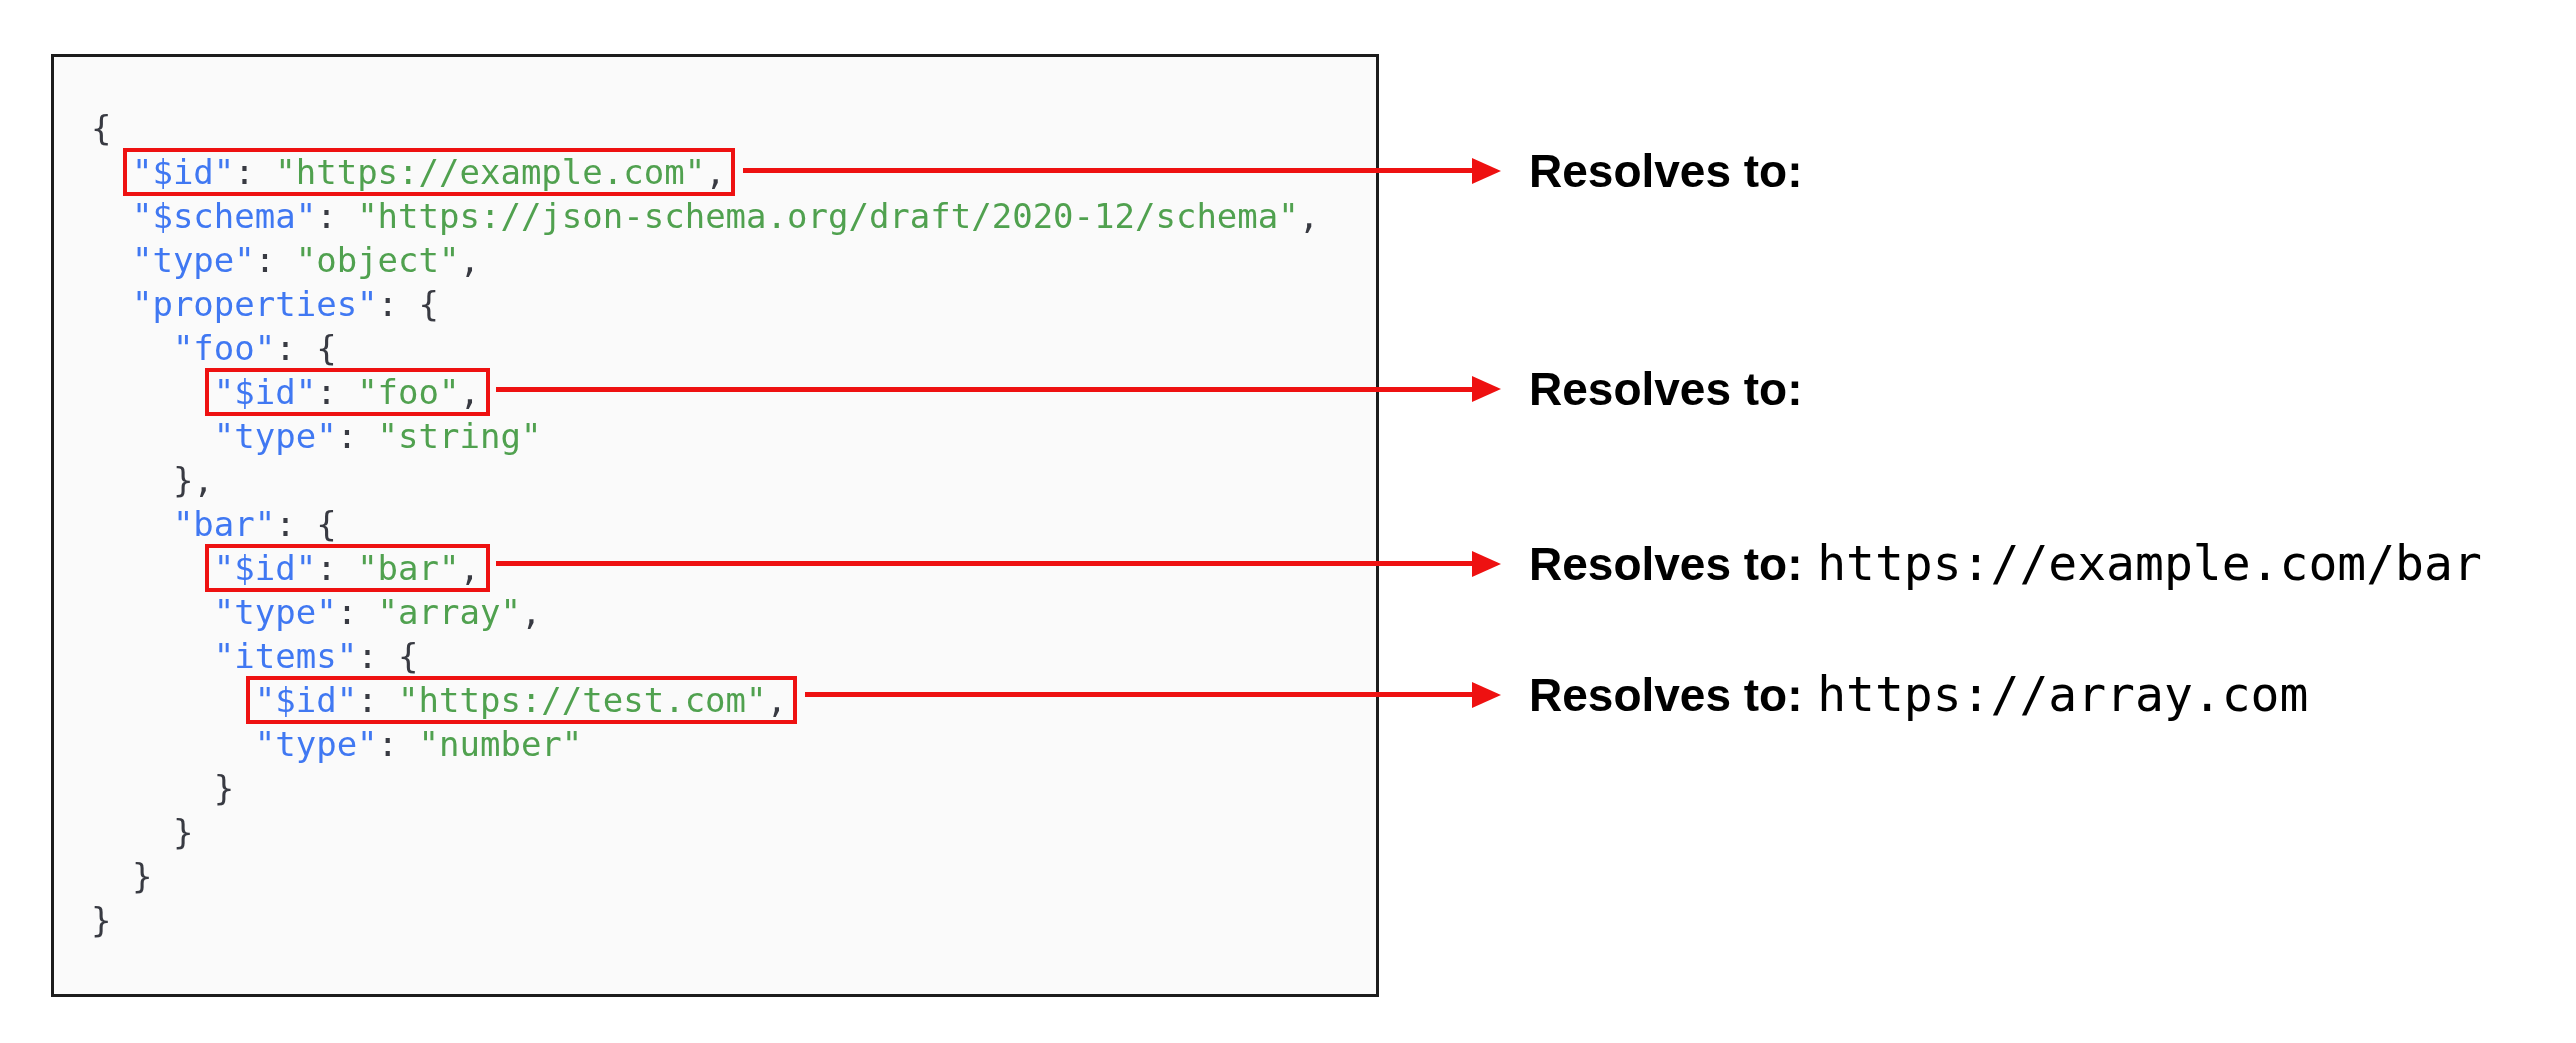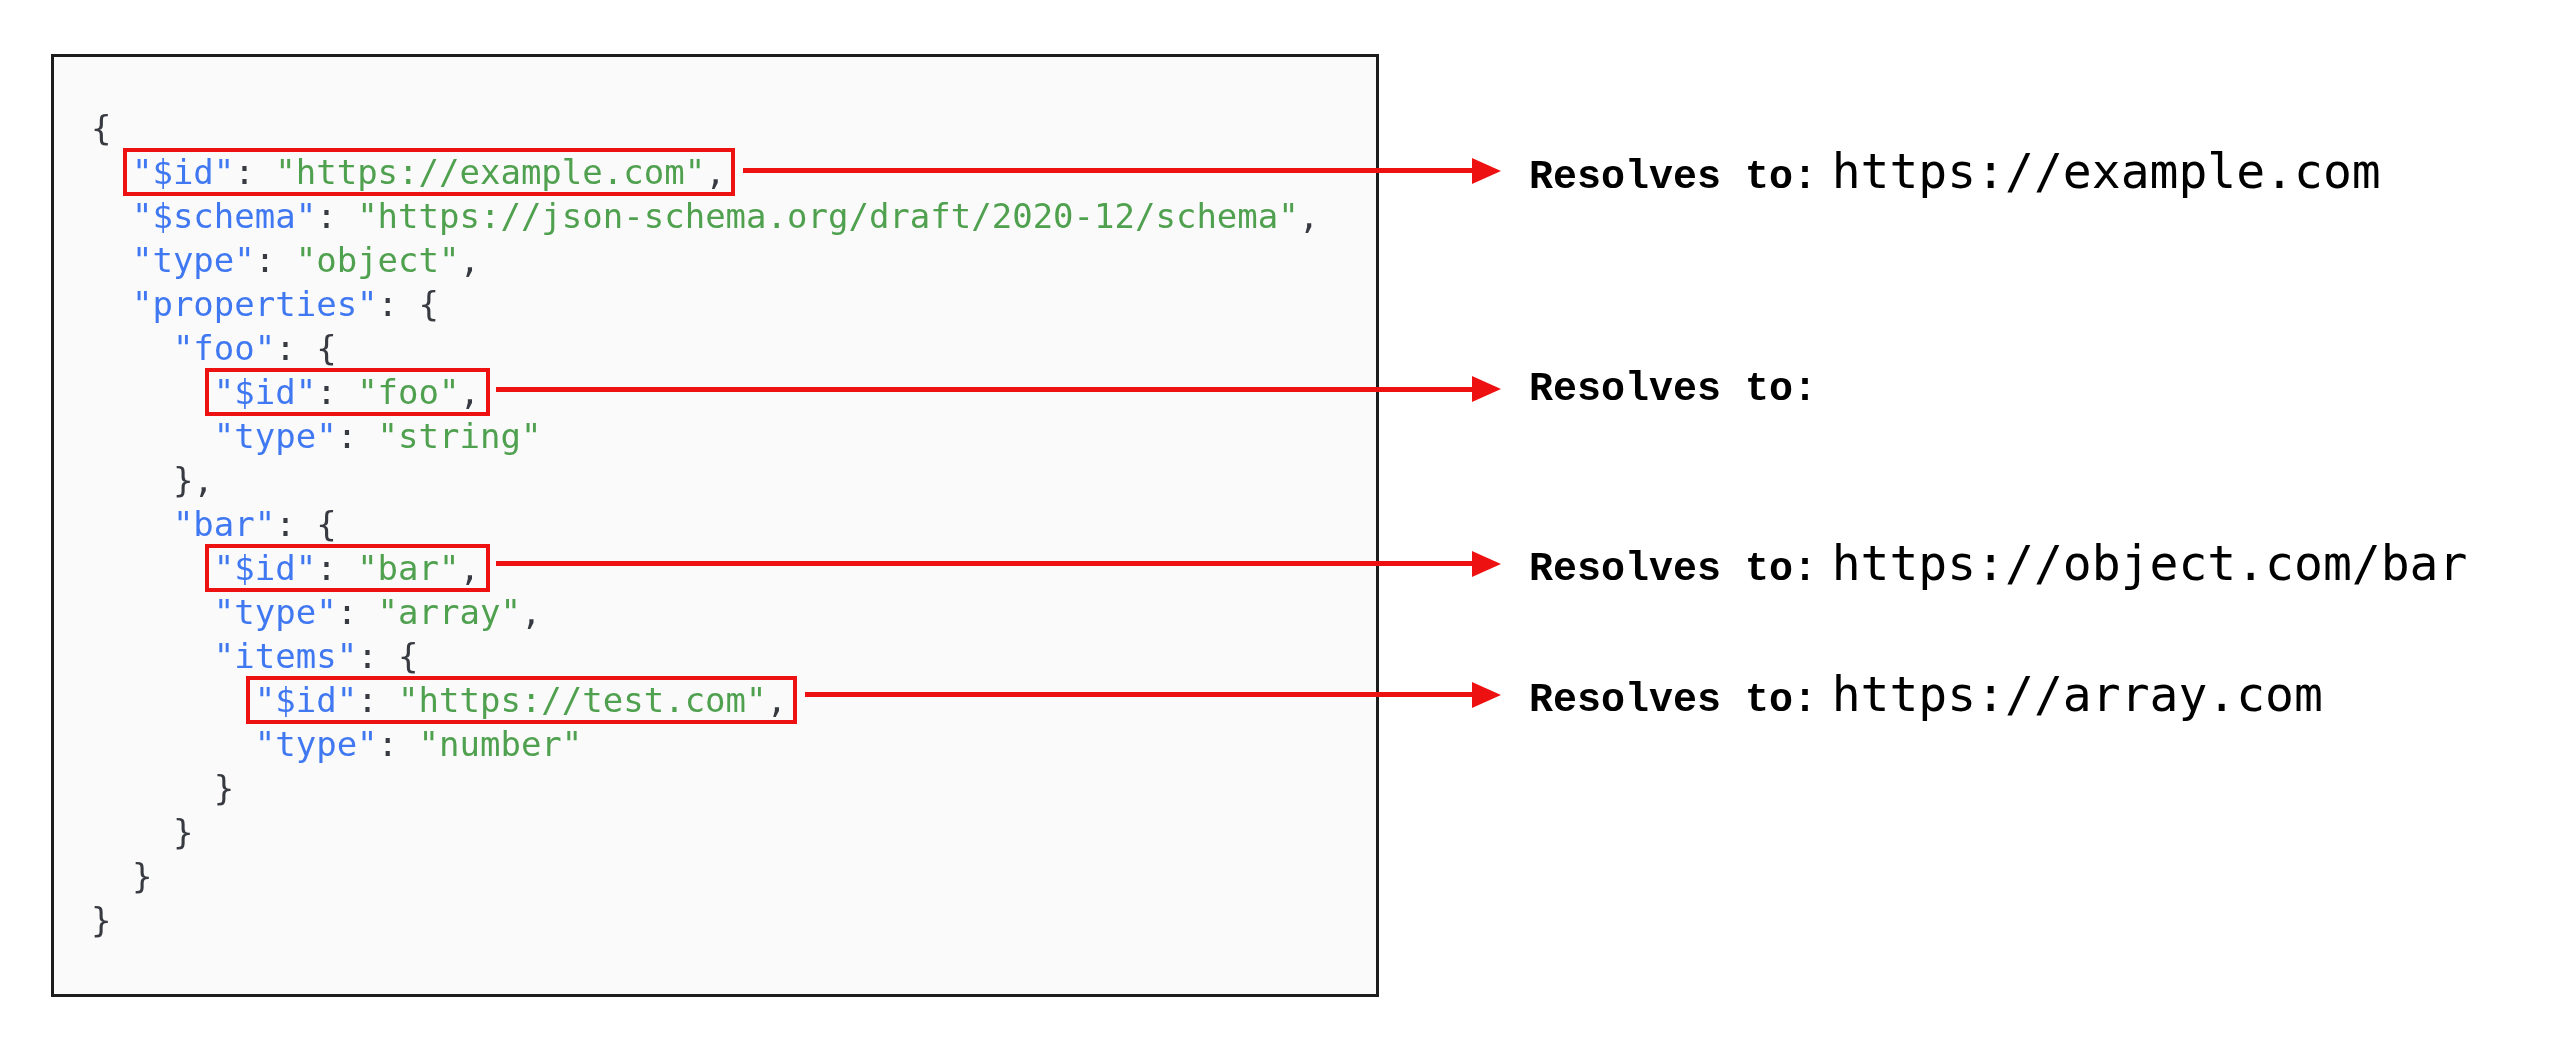--- a/index.html
+++ b/index.html
@@ -55,22 +55,22 @@
     border-top:13px solid transparent;
     border-bottom:13px solid transparent;
   }
   .annotation{
     position:absolute;
     display:flex;align-items:baseline;gap:14.6px;
     transform:translateY(-50%);
     white-space:nowrap;
   }
   .resolve-label{
-    font-family:Liberation Mono, monospace;
-    font-weight:700;font-size:40px;
+    font-family:Liberation Sans, sans-serif;
+    font-weight:700;font-size:46px;
     color:var(--ann-text);
   }
   .resolve-url{
     font-family:"DejaVu Sans Mono",monospace;
     font-size:48px;
     color:var(--ann-text);
   }
 </style>
 </head>
 <body>
@@ -95,32 +95,31 @@
       <div class="code-line"><span class="seg"><span class="tok-ws">      </span><span class="tok-punct">}</span></span></div>
       <div class="code-line"><span class="seg"><span class="tok-ws">    </span><span class="tok-punct">}</span></span></div>
       <div class="code-line"><span class="seg"><span class="tok-ws">  </span><span class="tok-punct">}</span></span></div>
       <div class="code-line"><span class="seg"><span class="tok-punct">}</span></span></div>
     </div>
   <div class="overlay">
       <div class="arrow-line" style="left: 743px; top: 168px; width: 731px; height: 4.9px;"></div>
       <div class="arrow-head" style="left: 1472px; top: 158px;"></div>
       <div class="annotation" style="left: 1529px; top: 171px;">
         <span class="resolve-label">Resolves to:</span>
-        <span class="resolve-url">https://example.com</span>
       </div>
       <div class="arrow-line" style="left: 496px; top: 387px; width: 978px; height: 4.9px;"></div>
       <div class="arrow-head" style="left: 1472px; top: 376px;"></div>
       <div class="annotation" style="left: 1529px; top: 389px;">
         <span class="resolve-label">Resolves to:</span>
       </div>
       <div class="arrow-line" style="left: 496px; top: 561px; width: 978px; height: 4.9px;"></div>
       <div class="arrow-head" style="left: 1472px; top: 551px;"></div>
       <div class="annotation" style="left: 1529px; top: 563px;">
         <span class="resolve-label">Resolves to:</span>
-        <span class="resolve-url">https://object.com/bar</span>
+        <span class="resolve-url">https://example.com/bar</span>
       </div>
       <div class="arrow-line" style="left: 805px; top: 692px; width: 669px; height: 4.9px;"></div>
       <div class="arrow-head" style="left: 1472px; top: 682px;"></div>
       <div class="annotation" style="left: 1529px; top: 694px;">
         <span class="resolve-label">Resolves to:</span>
         <span class="resolve-url">https://array.com</span>
       </div>
     </div>
 </div>
 

